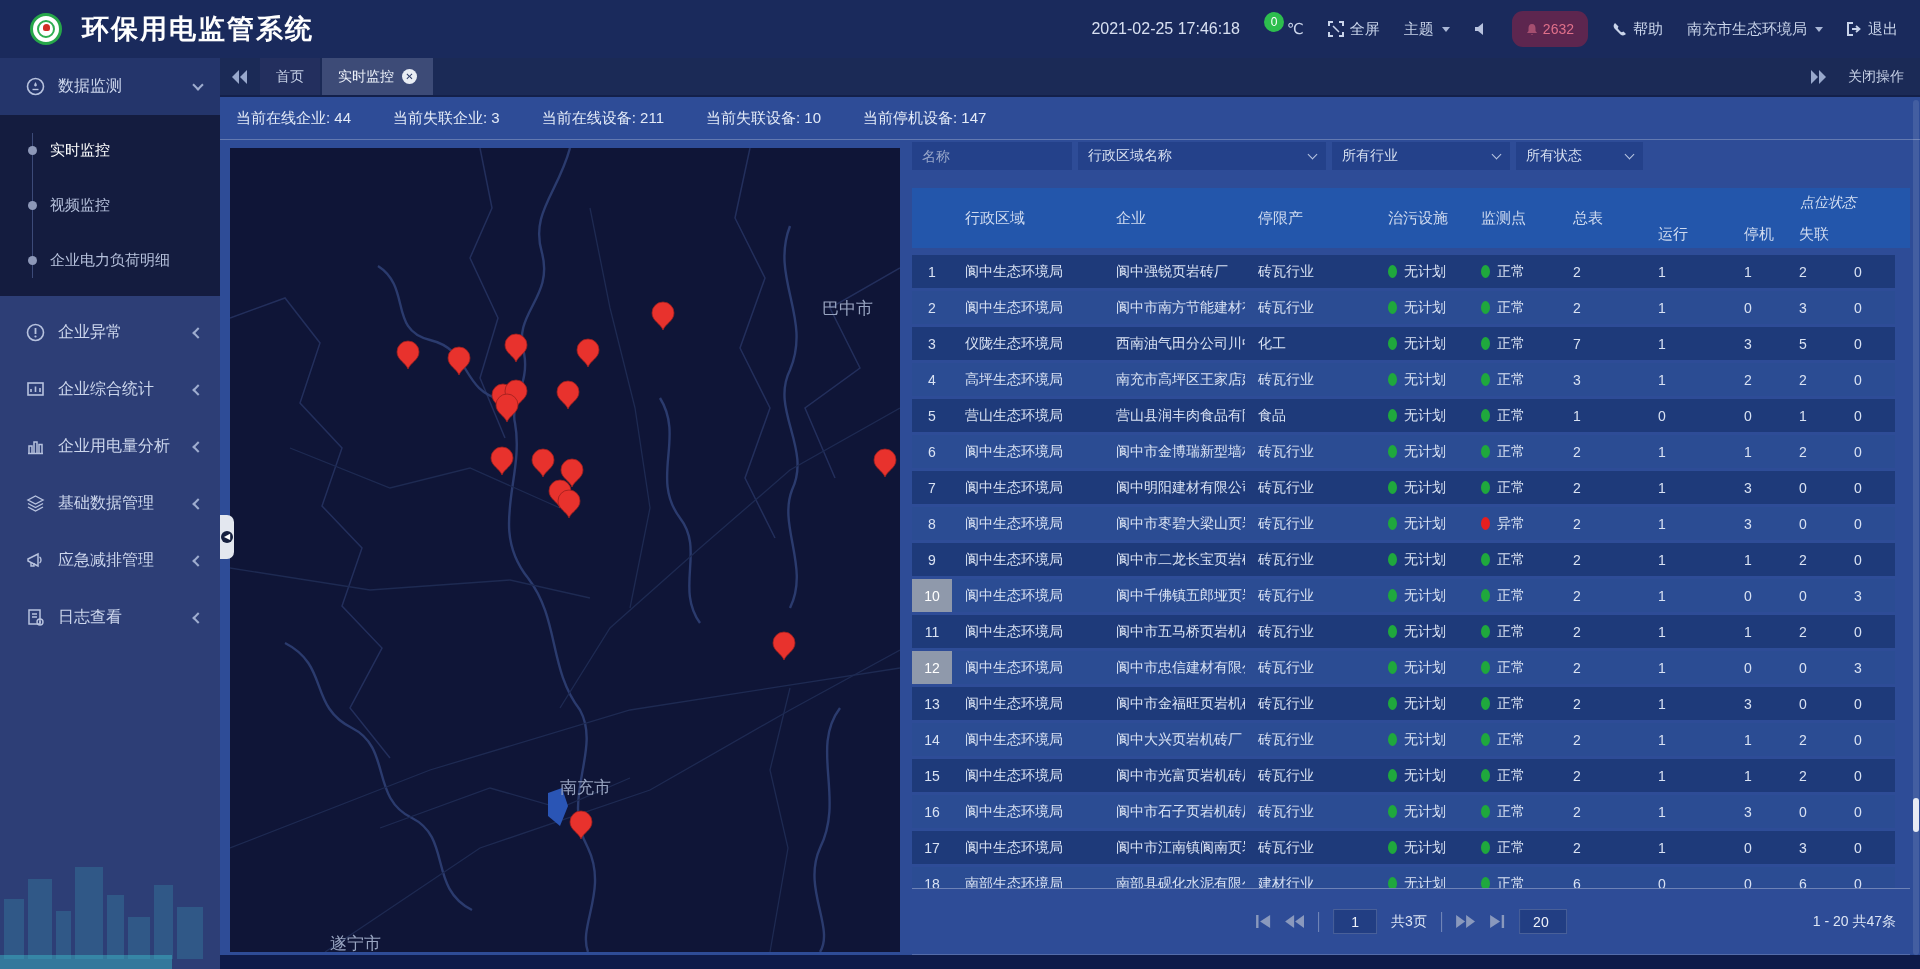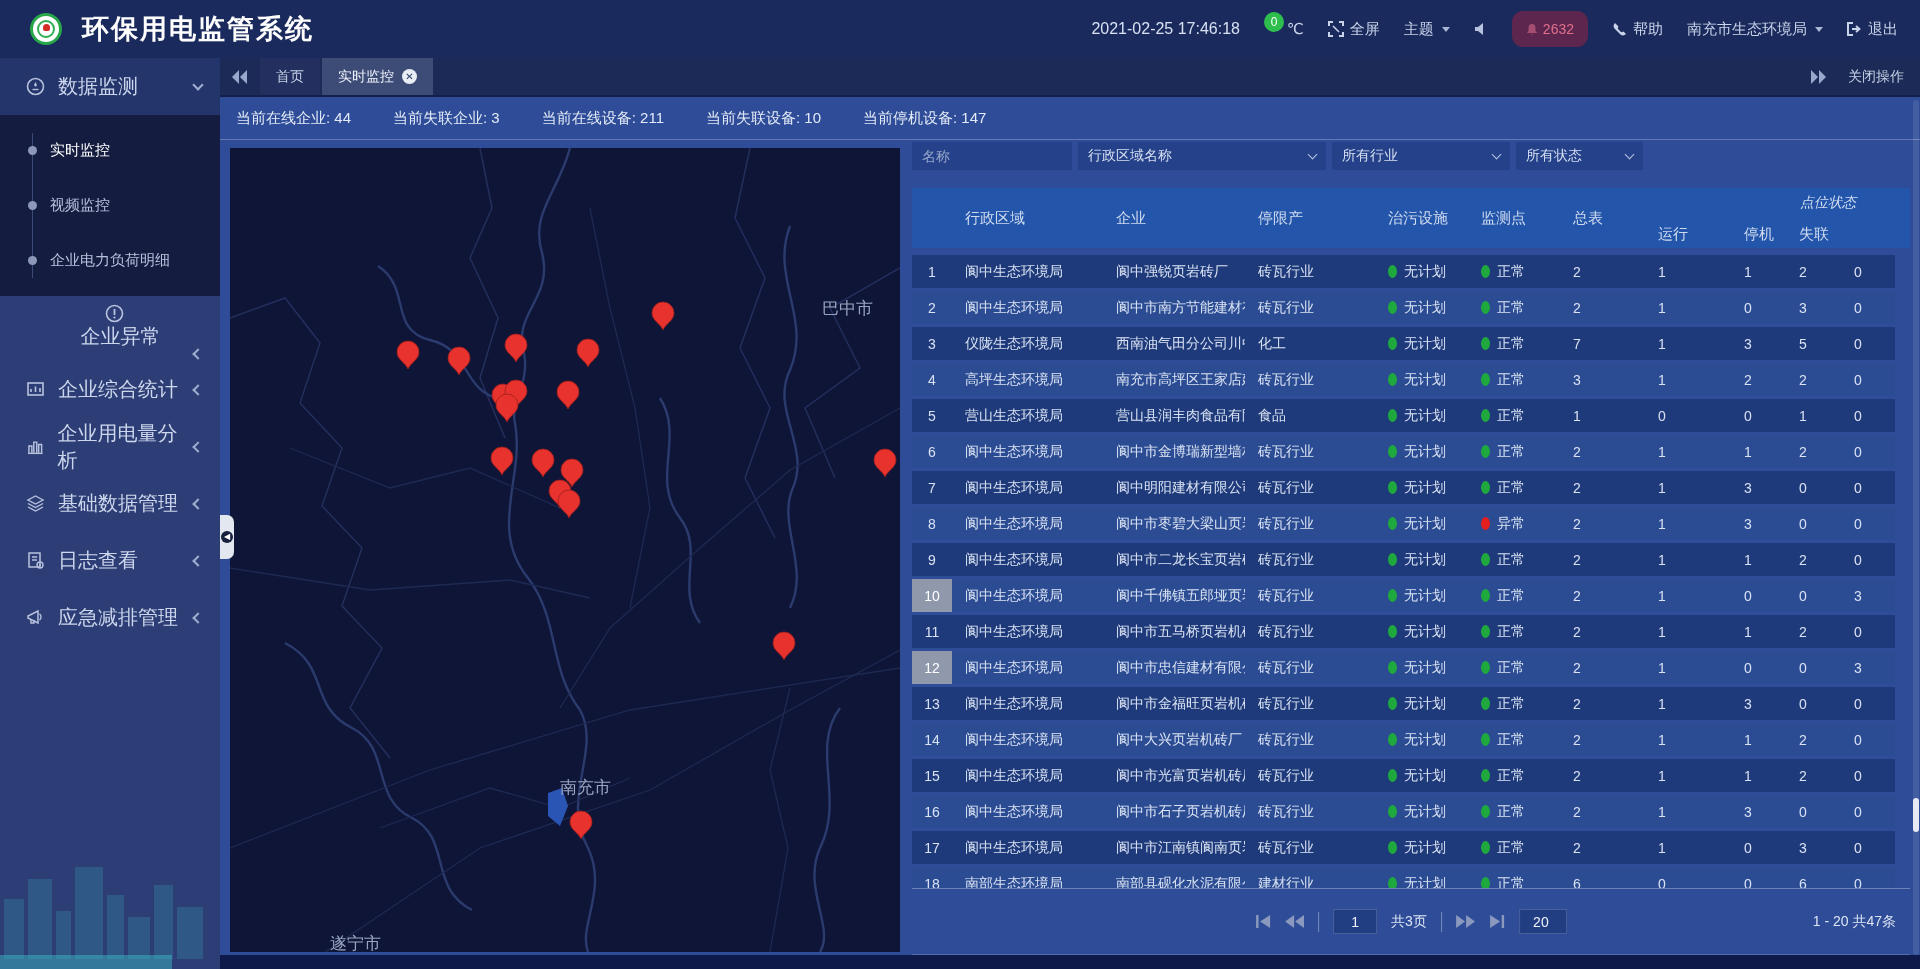--- a/index.html
+++ b/index.html
@@ -24,21 +24,21 @@
   .hbtn { display:flex; align-items:center; gap:6px; cursor:pointer; color:#c9d4ea; }
   .caret { width:0; height:0; border-left:4px solid transparent; border-right:4px solid transparent;
     border-top:5px solid #aab7d6; display:inline-block; margin-left:2px; }
   .badge-pill { background:rgba(150,35,70,.55); color:#e0708a; border-radius:11px; padding:10px 14px;
     font-size:14px; display:flex; align-items:center; gap:5px; }
   svg.hicon { display:block; }
 
   
   #sidebar { position:absolute; left:0; top:58px; width:220px; height:911px; background:#2d3e76; overflow:hidden; }
   .sgroup { height:57px; display:flex; align-items:center; padding:0 18px 0 26px; color:#ccd6ec;
-    font-size:20px; cursor:pointer; position:relative; }
+    font-size:16px; cursor:pointer; position:relative; }
   .sgroup.active { background:#24356b; }
   .sgroup .glabel { margin-left:13px; }
   .sgroup .chev { margin-left:auto; }
   .chev-left { width:8px; height:8px; border-left:2px solid #9fadcf; border-bottom:2px solid #9fadcf;
     transform:rotate(45deg); }
   .chev-down { width:8px; height:8px; border-left:2px solid #9fadcf; border-bottom:2px solid #9fadcf;
     transform:rotate(-45deg); margin-top:-4px; }
   #submenu { background:#141c3f; padding:8px 0; position:relative; }
   #submenu::before { content:""; position:absolute; left:32px; top:18px; bottom:18px; width:1px; background:#3c4a78; }
   .sitem { height:55px; display:flex; align-items:center; padding-left:50px; font-size:15px;
@@ -194,21 +194,21 @@
     <div class="sitem active">
       <span>实时监控</span>
     </div>
     <div class="sitem">
       <span>视频监控</span>
     </div>
     <div class="sitem">
       <span>企业电力负荷明细</span>
     </div>
   </div>
-  <div class="sgroup" style="margin-top:8px;flex-direction:column;">
+  <div class="sgroup" style="margin-top:8px;">
     <svg width="19" height="19" viewBox="0 0 19 19">
       <circle cx="9.5" cy="9.5" r="8" fill="none" stroke="#b7c2de" stroke-width="1.6"></circle>
       <path d="M9.5 5 V11" stroke="#b7c2de" stroke-width="1.8"></path>
       <circle cx="9.5" cy="13.5" r="1.1" fill="#b7c2de"></circle>
     </svg>
     <span class="glabel">企业异常</span>
     <span class="chev chev-left"></span>
   </div>
   <div class="sgroup">
     <svg width="19" height="19" viewBox="0 0 19 19">
@@ -226,38 +226,38 @@
     <span class="glabel">企业用电量分析</span>
     <span class="chev chev-left"></span>
   </div>
   <div class="sgroup">
     <svg width="19" height="19" viewBox="0 0 19 19">
       <path d="M9.5 2 L17 6 L9.5 10 L2 6 Z" fill="none" stroke="#b7c2de" stroke-width="1.4"></path>
       <path d="M2 9.5 L9.5 13.5 L17 9.5" fill="none" stroke="#b7c2de" stroke-width="1.4"></path>
       <path d="M2 13 L9.5 17 L17 13" fill="none" stroke="#b7c2de" stroke-width="1.4"></path>
     </svg>
     <span class="glabel">基础数据管理</span>
+    <span class="chev chev-left"></span>
+  </div>
+  <div class="sgroup">
+    <svg width="19" height="19" viewBox="0 0 19 19">
+      <path d="M2 8 L12 3 V15 L2 10 Z" fill="none" stroke="#b7c2de" stroke-width="1.5"></path>
+      <path d="M13.5 6 C15.5 7 15.5 11 13.5 12 M5 11 V15 H8 V12" fill="none" stroke="#b7c2de" stroke-width="1.4"></path>
+    </svg>
+    <span class="glabel">应急减排管理</span>
     <span class="chev chev-left"></span>
   </div>
   <div class="sgroup">
     <svg width="19" height="19" viewBox="0 0 19 19">
       <rect x="3" y="2" width="11" height="14" fill="none" stroke="#b7c2de" stroke-width="1.5"></rect>
       <path d="M6 6 H11 M6 9 H11" stroke="#b7c2de" stroke-width="1.3"></path>
       <circle cx="14" cy="14" r="3" fill="none" stroke="#b7c2de" stroke-width="1.4"></circle>
       <circle cx="14" cy="14" r="1" fill="#b7c2de"></circle>
     </svg>
     <span class="glabel">日志查看</span>
-    <span class="chev chev-left"></span>
-  </div>
-  <div class="sgroup">
-    <svg width="19" height="19" viewBox="0 0 19 19">
-      <path d="M2 8 L12 3 V15 L2 10 Z" fill="none" stroke="#b7c2de" stroke-width="1.5"></path>
-      <path d="M13.5 6 C15.5 7 15.5 11 13.5 12 M5 11 V15 H8 V12" fill="none" stroke="#b7c2de" stroke-width="1.4"></path>
-    </svg>
-    <span class="glabel">应急减排管理</span>
     <span class="chev chev-left"></span>
   </div>
   <svg id="silhouette" width="220" height="132" viewBox="0 0 220 132">
     <g fill="#3fbecb" opacity="0.20">
       <rect x="4" y="62" width="20" height="60"></rect>
         <rect x="28" y="42" width="24" height="80"></rect>
       <rect x="56" y="74" width="15" height="48"></rect>
         <rect x="75" y="30" width="28" height="92"></rect>
       <rect x="107" y="58" width="17" height="64"></rect>
         <rect x="128" y="80" width="22" height="42"></rect>

